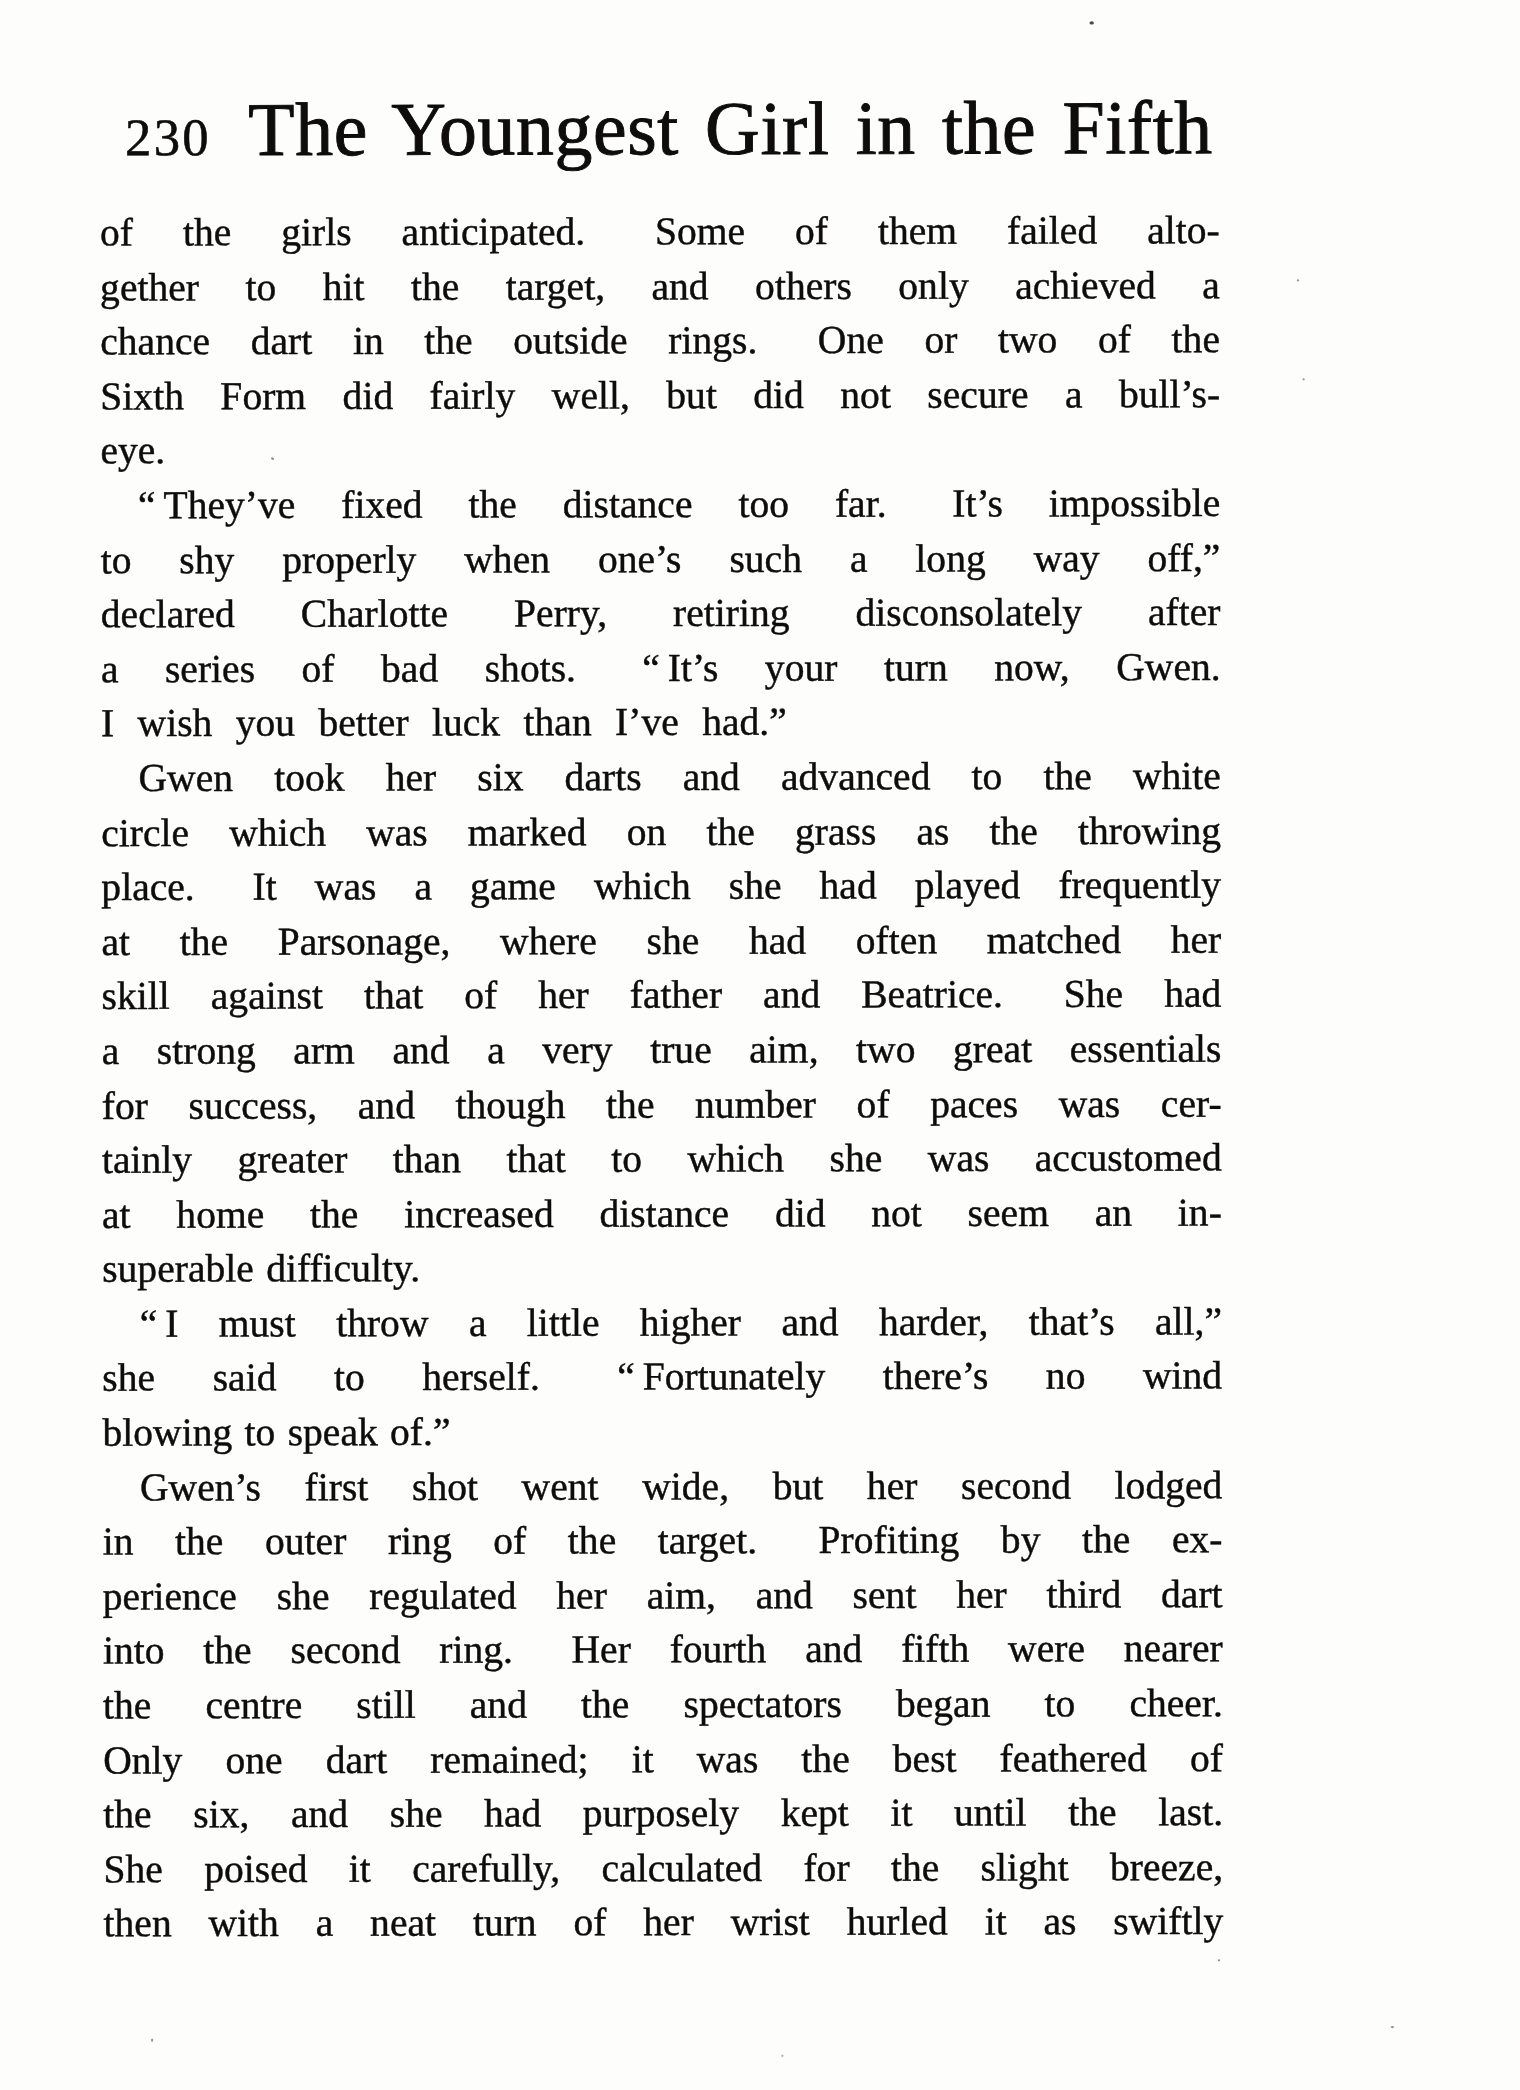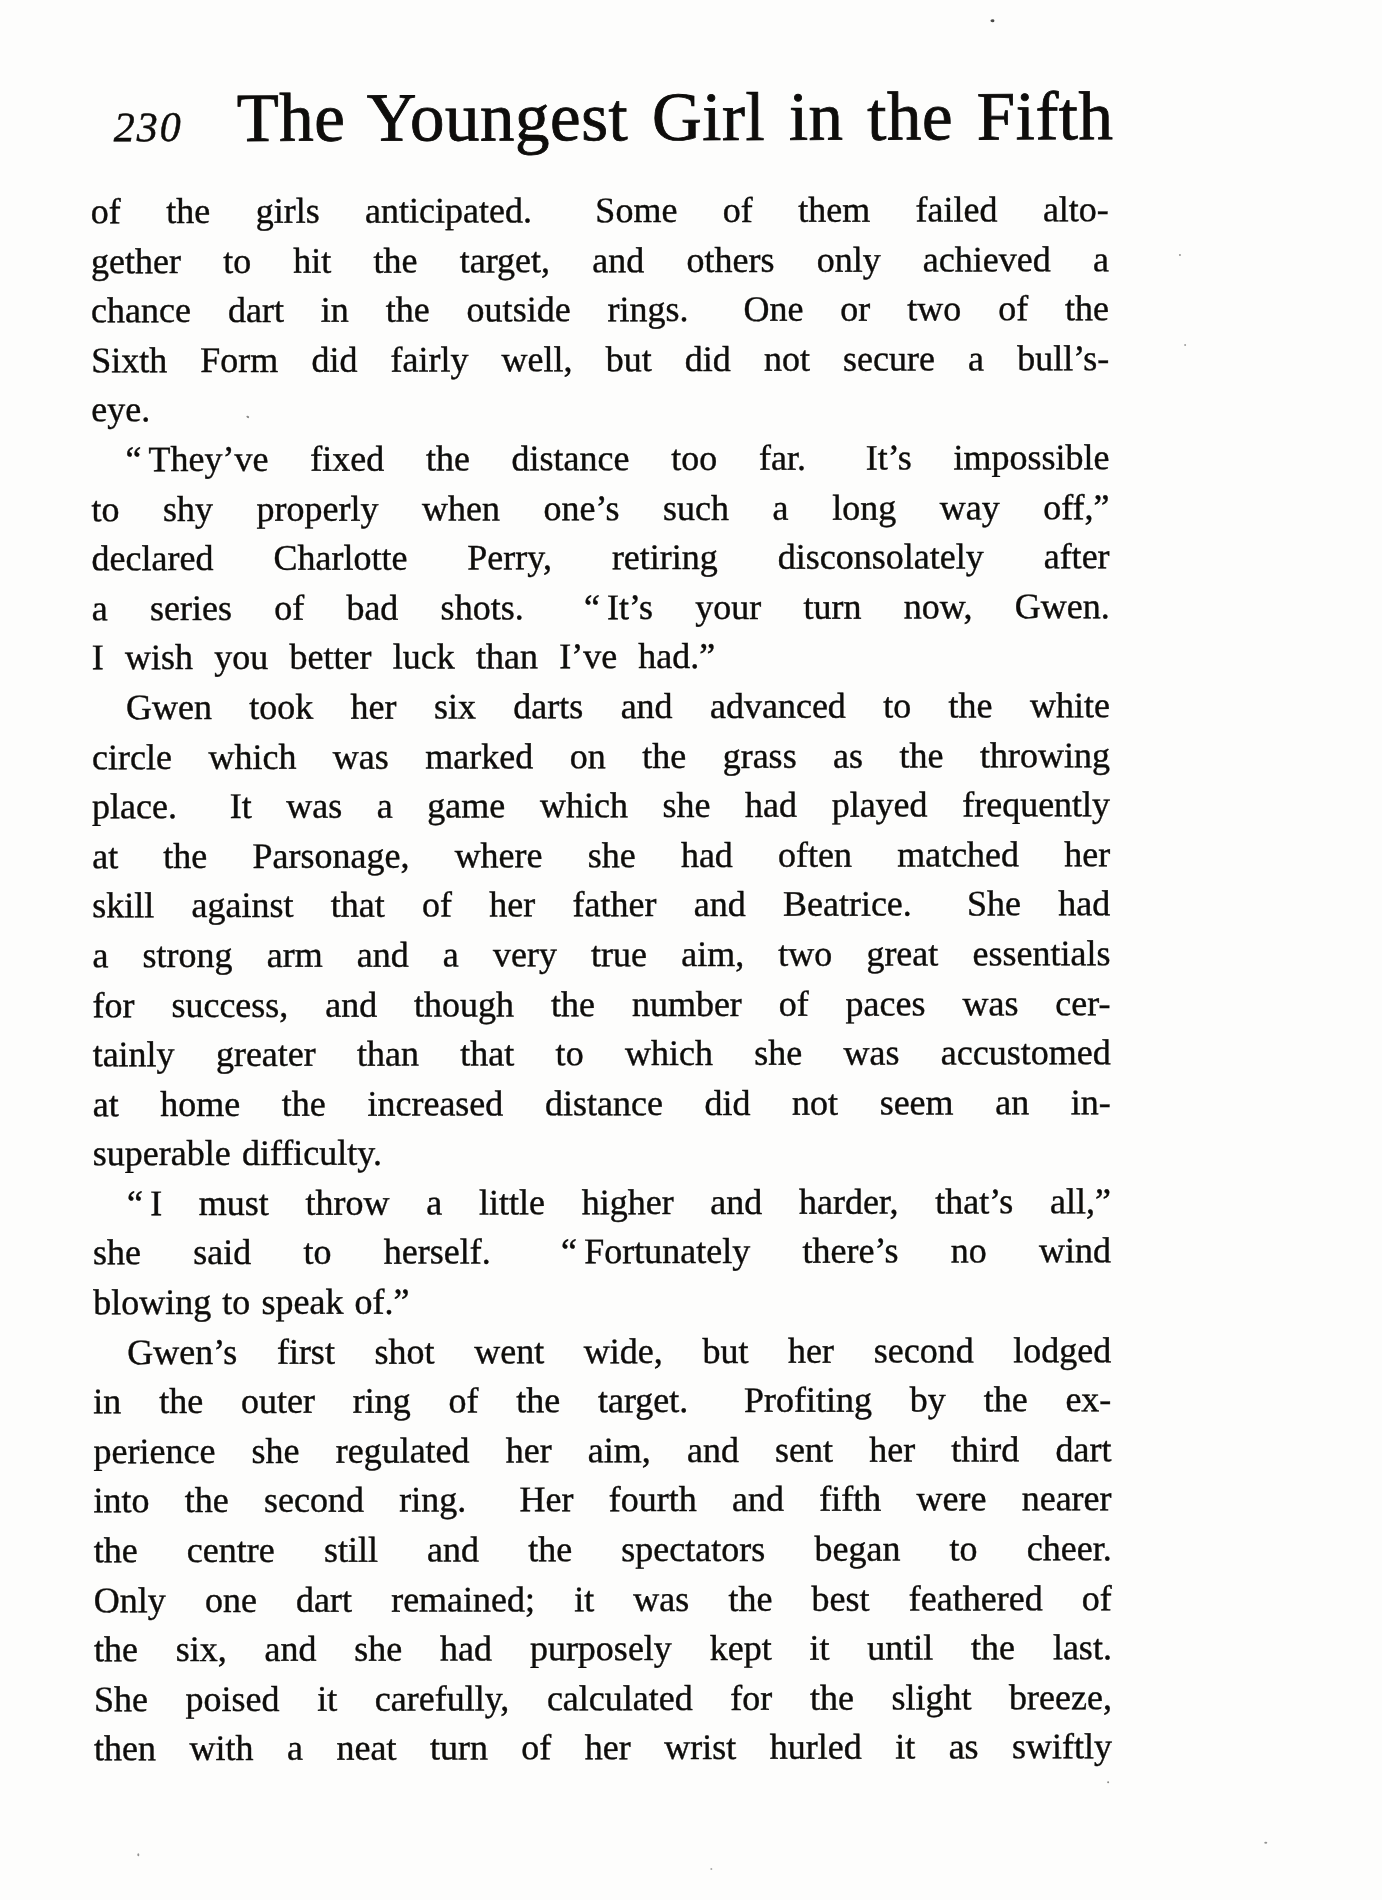--- a/index.html
+++ b/index.html
@@ -25,24 +25,23 @@
   .page-header {
     position: absolute;
     left: 115px;
     top: 78px;
     width: 1100px;
     display: flex;
     align-items: baseline;
     white-space: nowrap;
   }
   .page-number {
-    font-size: 42px;
+    font-size: 48px;
     letter-spacing: 2px;
-    margin-right: 54px;
-    font-style: italic;
+    margin-right: 34px;
     -webkit-text-stroke: 0.5px #0e0d0b;
   }
   .page-title {
     font-size: 69px;
     font-weight: normal;
     margin: 0;
     letter-spacing: 0.5px;
     word-spacing: 6px;
     -webkit-text-stroke: 0.8px #0b0a09;
   }

